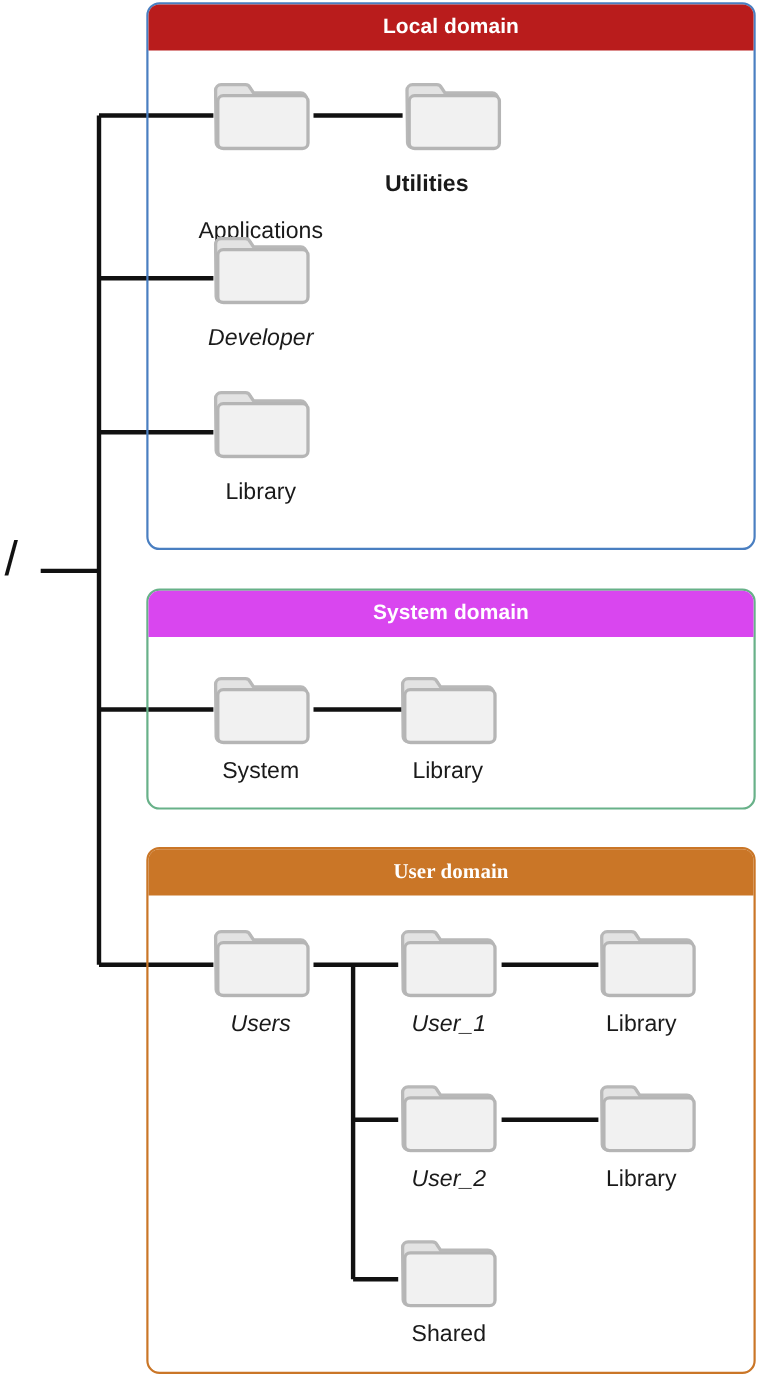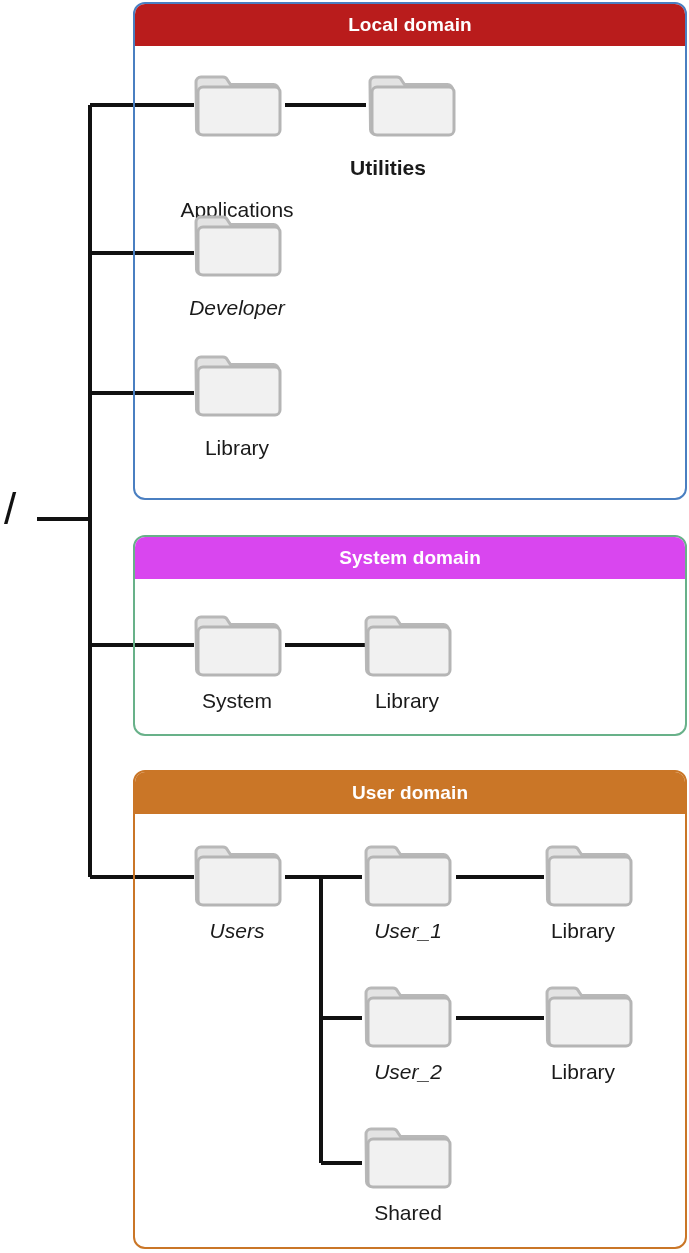--- a/index.html
+++ b/index.html
@@ -161,21 +161,21 @@
 
   <div class="folder" style="left:362px; top:608px;">
     <svg viewBox="0 0 91 69" xmlns="http://www.w3.org/2000/svg">
       <path d="M4 14 a5 5 0 0 1 5 -5 h22 a5 5 0 0 1 4.5 3 l3 4.5 h43 a5 5 0 0 1 5 5 v40 a5 5 0 0 1 -5 5 h-72 a5 5 0 0 1 -5 -5 z" fill="#e3e3e3" stroke="#b8b8b8" stroke-width="3"></path>
       <path d="M6 24 a5 5 0 0 1 5 -5 h72 a5 5 0 0 1 5 5 v38 a5 5 0 0 1 -5 5 h-72 a5 5 0 0 1 -5 -5 z" fill="#f1f1f1" stroke="#b5b5b5" stroke-width="3"></path>
     </svg>
   </div>
   <div class="node-label" style="left:407px; top:688px;">Library</div>
 
   <div class="domain-box" style="left:133px; top:770px; width:554px; height:479px; border-color:#ca7627;"></div>
-  <div class="domain-header" style="left:135px; top:772px; width:550px; height:42px; background:#ca7627;">
+  <div class="domain-header" style="left:135px; top:772px; width:550px; height:42px; background:#ca7627;font-family:Liberation Serif, serif;">
     <span>User domain</span>
   </div>
 
   <div class="folder" style="left:192px; top:838px;">
     <svg viewBox="0 0 91 69" xmlns="http://www.w3.org/2000/svg">
       <path d="M4 14 a5 5 0 0 1 5 -5 h22 a5 5 0 0 1 4.5 3 l3 4.5 h43 a5 5 0 0 1 5 5 v40 a5 5 0 0 1 -5 5 h-72 a5 5 0 0 1 -5 -5 z" fill="#e3e3e3" stroke="#b8b8b8" stroke-width="3"></path>
       <path d="M6 24 a5 5 0 0 1 5 -5 h72 a5 5 0 0 1 5 5 v38 a5 5 0 0 1 -5 5 h-72 a5 5 0 0 1 -5 -5 z" fill="#f1f1f1" stroke="#b5b5b5" stroke-width="3"></path>
     </svg>
   </div>
   <div class="node-label" style="left:237px; top:918px;font-style:italic;">Users</div>

